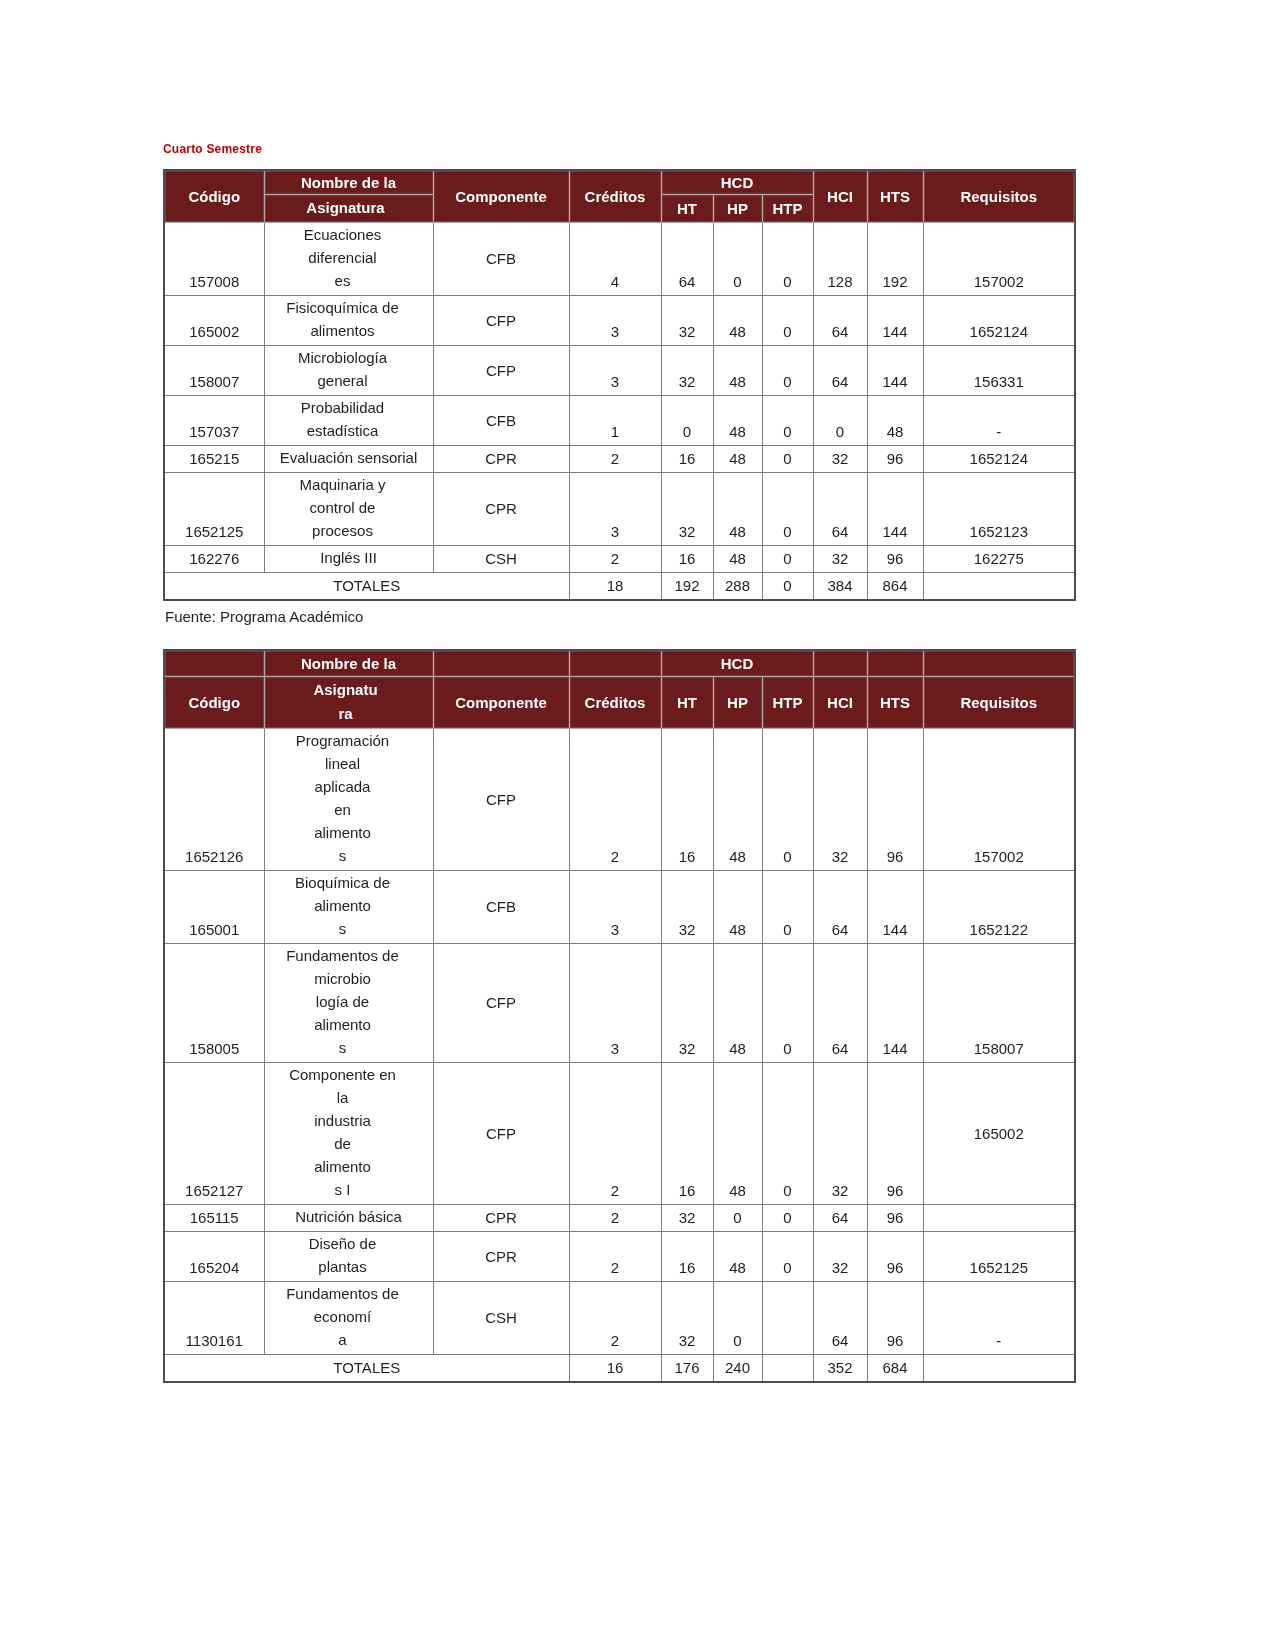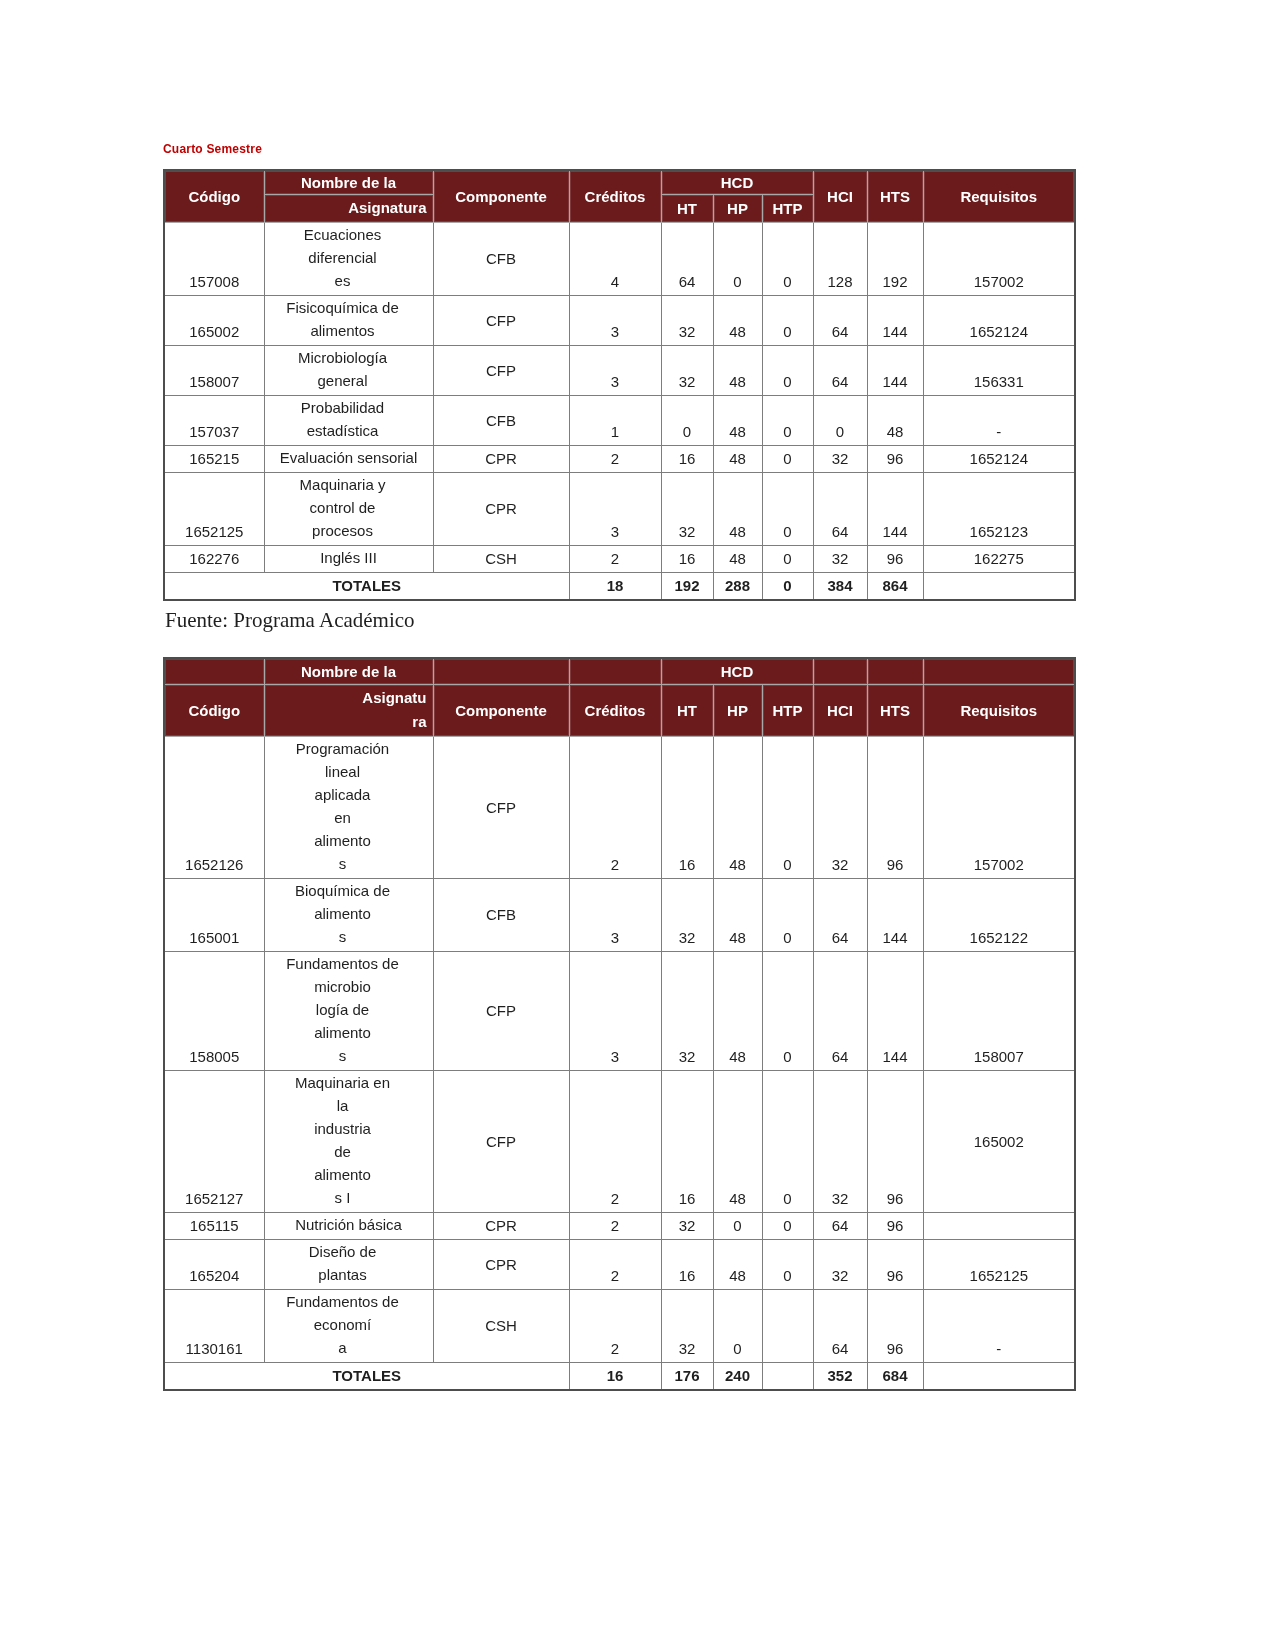--- a/index.html
+++ b/index.html
@@ -21,35 +21,35 @@
     border:2px solid #4d4d4d;
   }
   th,td{padding:0;overflow:hidden;}
   thead th{
     background:var(--maroon,#6B1B1B);
     color:#ffffff;font-weight:bold;font-size:15px;
     border:1px solid #a8a8a8;
     box-shadow:inset 0 0 0 1px rgba(255,255,255,0.14);
     text-align:center;vertical-align:middle;
   }
-  thead .hline{line-height:24px;text-align:right;padding-right:6px;}
+  thead .hline{line-height:24px;text-align:center;padding-right:6px;}
   tbody td{
     border:1px solid #7d7d7d;
     font-size:15px;line-height:23px;
     vertical-align:bottom;text-align:center;
     padding-bottom:2px;
   }
   td.nombre{vertical-align:top;padding-bottom:0;}
   td.nombre .line{line-height:23px;}
   td.nombre.multi .line{text-align:center;padding-right:12px;}
   td.nombre.single .line{text-align:center;padding-right:0;}
   td.comp{vertical-align:middle;padding-bottom:0;}
   td.req.mid{vertical-align:middle;padding-bottom:0;}
-  tr.totales td{font-weight:bold;}
-  .fuente{font-size:21px;margin:7px 0 0 2px;color:#1f1f1f;font-family:Liberation Serif, serif;}
+  tr.totales td{font-weight:normal;}
+  .fuente{font-size:15px;margin:7px 0 0 2px;color:#1f1f1f;}
   .section-quinto{margin-top:24px;}
 </style>
 </head>
 <body>
 
 <div class="page">
   <div class="content">
 
     <section class="section-cuarto">
       <h2 class="sem-title">Cuarto Semestre</h2>
@@ -298,21 +298,21 @@
               <td class="num">32</td>
               <td class="num">48</td>
               <td class="num">0</td>
               <td class="num">64</td>
               <td class="num">144</td>
               <td class="req">158007</td>
             </tr>
             <tr style="height: 142px;">
               <td class="codigo">1652127</td>
               <td class="nombre multi">
-                <div class="line">Maquinaria en</div>
+                <div class="line">Componente en</div>
                 <div class="line">la</div>
                 <div class="line">industria</div>
                 <div class="line">de</div>
                 <div class="line">alimento</div>
                 <div class="line">s I</div>
               </td>
               <td class="comp">CFP</td>
               <td class="num">2</td>
               <td class="num">16</td>
               <td class="num">48</td>

